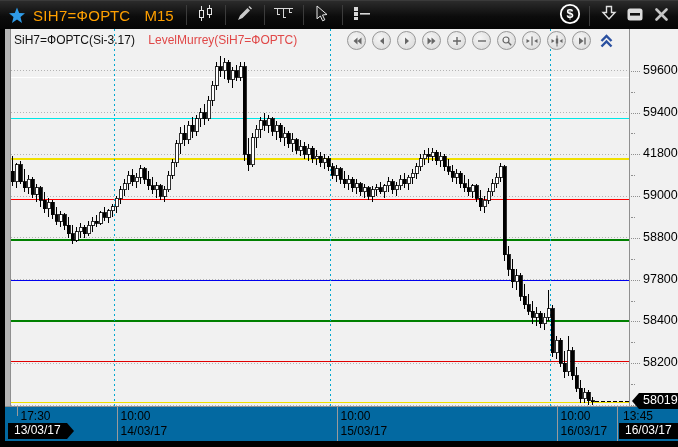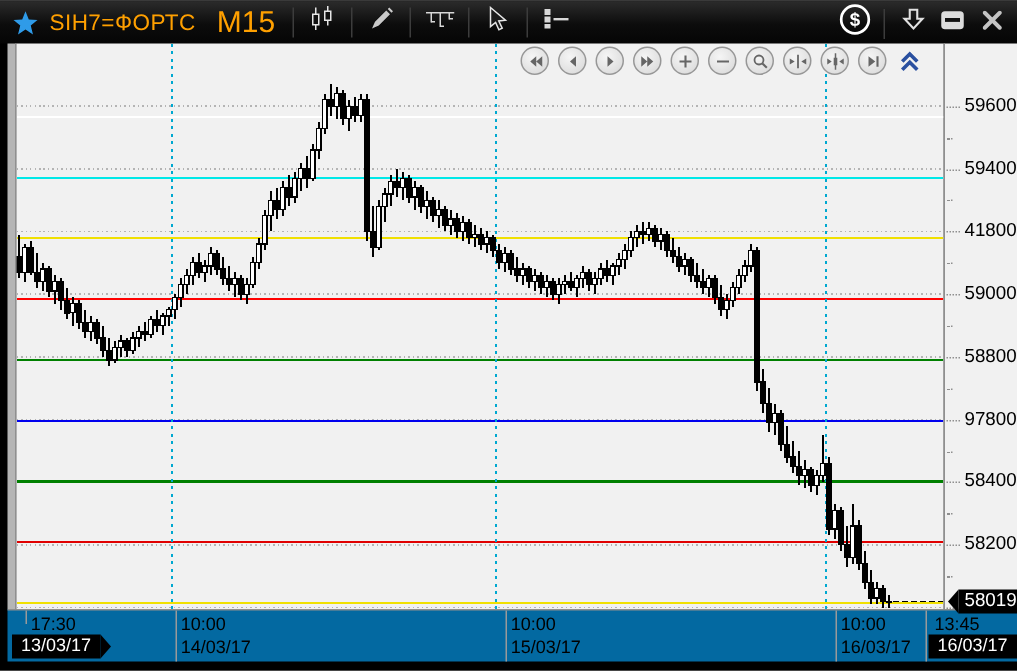--- a/index.html
+++ b/index.html
@@ -4,21 +4,21 @@
 <style>
   html,body{margin:0;padding:0;background:#333;}
   .window{position:relative;width:678px;height:447px;background:#000;overflow:hidden;
           font-family:"Liberation Sans",sans-serif;-webkit-font-smoothing:antialiased;}
   
   .titlebar{position:absolute;left:0;top:0;width:678px;height:29px;
             background:linear-gradient(#2b2b2b,#0c0c0c 55%,#050505);
             display:flex;align-items:center;border-top:1px solid #3a3a3a;box-sizing:border-box;}
   .star{margin-left:8px;display:flex;align-items:center;cursor:pointer;}
   .symbol{color:#ffa000;font-size:15px;margin-left:7px;letter-spacing:.3px;}
-  .tf{color:#ffa000;font-size:20px;margin-left:14px;cursor:pointer;}
+  .tf{color:#ffa000;font-size:15px;margin-left:14px;cursor:pointer;}
   .tb-sep{width:1px;height:20px;background:#3c3c3c;margin:0 6px;}
   .tb-btn{width:26px;height:24px;display:flex;align-items:center;justify-content:center;cursor:pointer;}
   .tb-right{position:absolute;right:4px;top:0;height:29px;display:flex;align-items:center;}
   
   .left-strip{position:absolute;left:5px;top:29px;width:6px;height:377px;background:#b5b5b5;
               border-right:1px solid #8f8f8f;box-sizing:border-box;}
   .plot{position:absolute;left:11px;top:29px;width:618px;height:377px;background:#f1f1f1;}
   .ind-labels{position:absolute;left:14px;top:33px;font-size:12px;white-space:nowrap;}
   .ind-main{color:#111;}
   .ind-murrey{margin-left:10px;}
@@ -461,20 +461,24 @@
       <rect x="568" y="359.2" width="3" height="10.5" fill="#000000" stroke="#000000" stroke-width="0.8" shape-rendering="crispEdges"></rect>
       <line x1="573.5" y1="359.2" x2="573.5" y2="373.9" stroke="#000000" stroke-width="1" shape-rendering="crispEdges"></line>
       <rect x="572" y="363.4" width="3" height="6.300000000000011" fill="#ffffff" stroke="#000000" stroke-width="0.8" shape-rendering="crispEdges"></rect>
       <line x1="577.5" y1="361.3" x2="577.5" y2="376" stroke="#000000" stroke-width="1" shape-rendering="crispEdges"></line>
       <rect x="576" y="363.4" width="3" height="8.400000000000034" fill="#000000" stroke="#000000" stroke-width="0.8" shape-rendering="crispEdges"></rect>
       <line x1="581.5" y1="367.6" x2="581.5" y2="376" stroke="#000000" stroke-width="1" shape-rendering="crispEdges"></line>
       <rect x="580" y="371.8" width="3" height="1" fill="#000000" stroke="#000000" stroke-width="0.8" shape-rendering="crispEdges"></rect>
       <line x1="584" y1="372" x2="618" y2="372" stroke="#000" stroke-width="1" stroke-dasharray="4,2" shape-rendering="crispEdges"></line>
     </svg>
 
+  <div class="ind-labels">
+    <span class="ind-main">SiH7=ФОРТС(Si-3.17)</span>
+    <span class="ind-murrey" id="murrey-label" style="color: rgb(224, 72, 72);">LevelMurrey(SiH7=ФОРТС)</span>
+  </div>
 
   <div class="nav-toolbar" id="nav">
       <div class="nav-btn">
         <svg width="12" height="12" viewBox="0 0 12 12">
           <path d="M6.5 2.5 L2.5 6 L6.5 9.5 Z M10.5 2.5 L6.5 6 L10.5 9.5 Z" fill="#666"></path>
         </svg>
       </div>
       <div class="nav-btn">
         <svg width="12" height="12" viewBox="0 0 12 12">
           <path d="M8 2.5 L4 6 L8 9.5 Z" fill="#666"></path>

